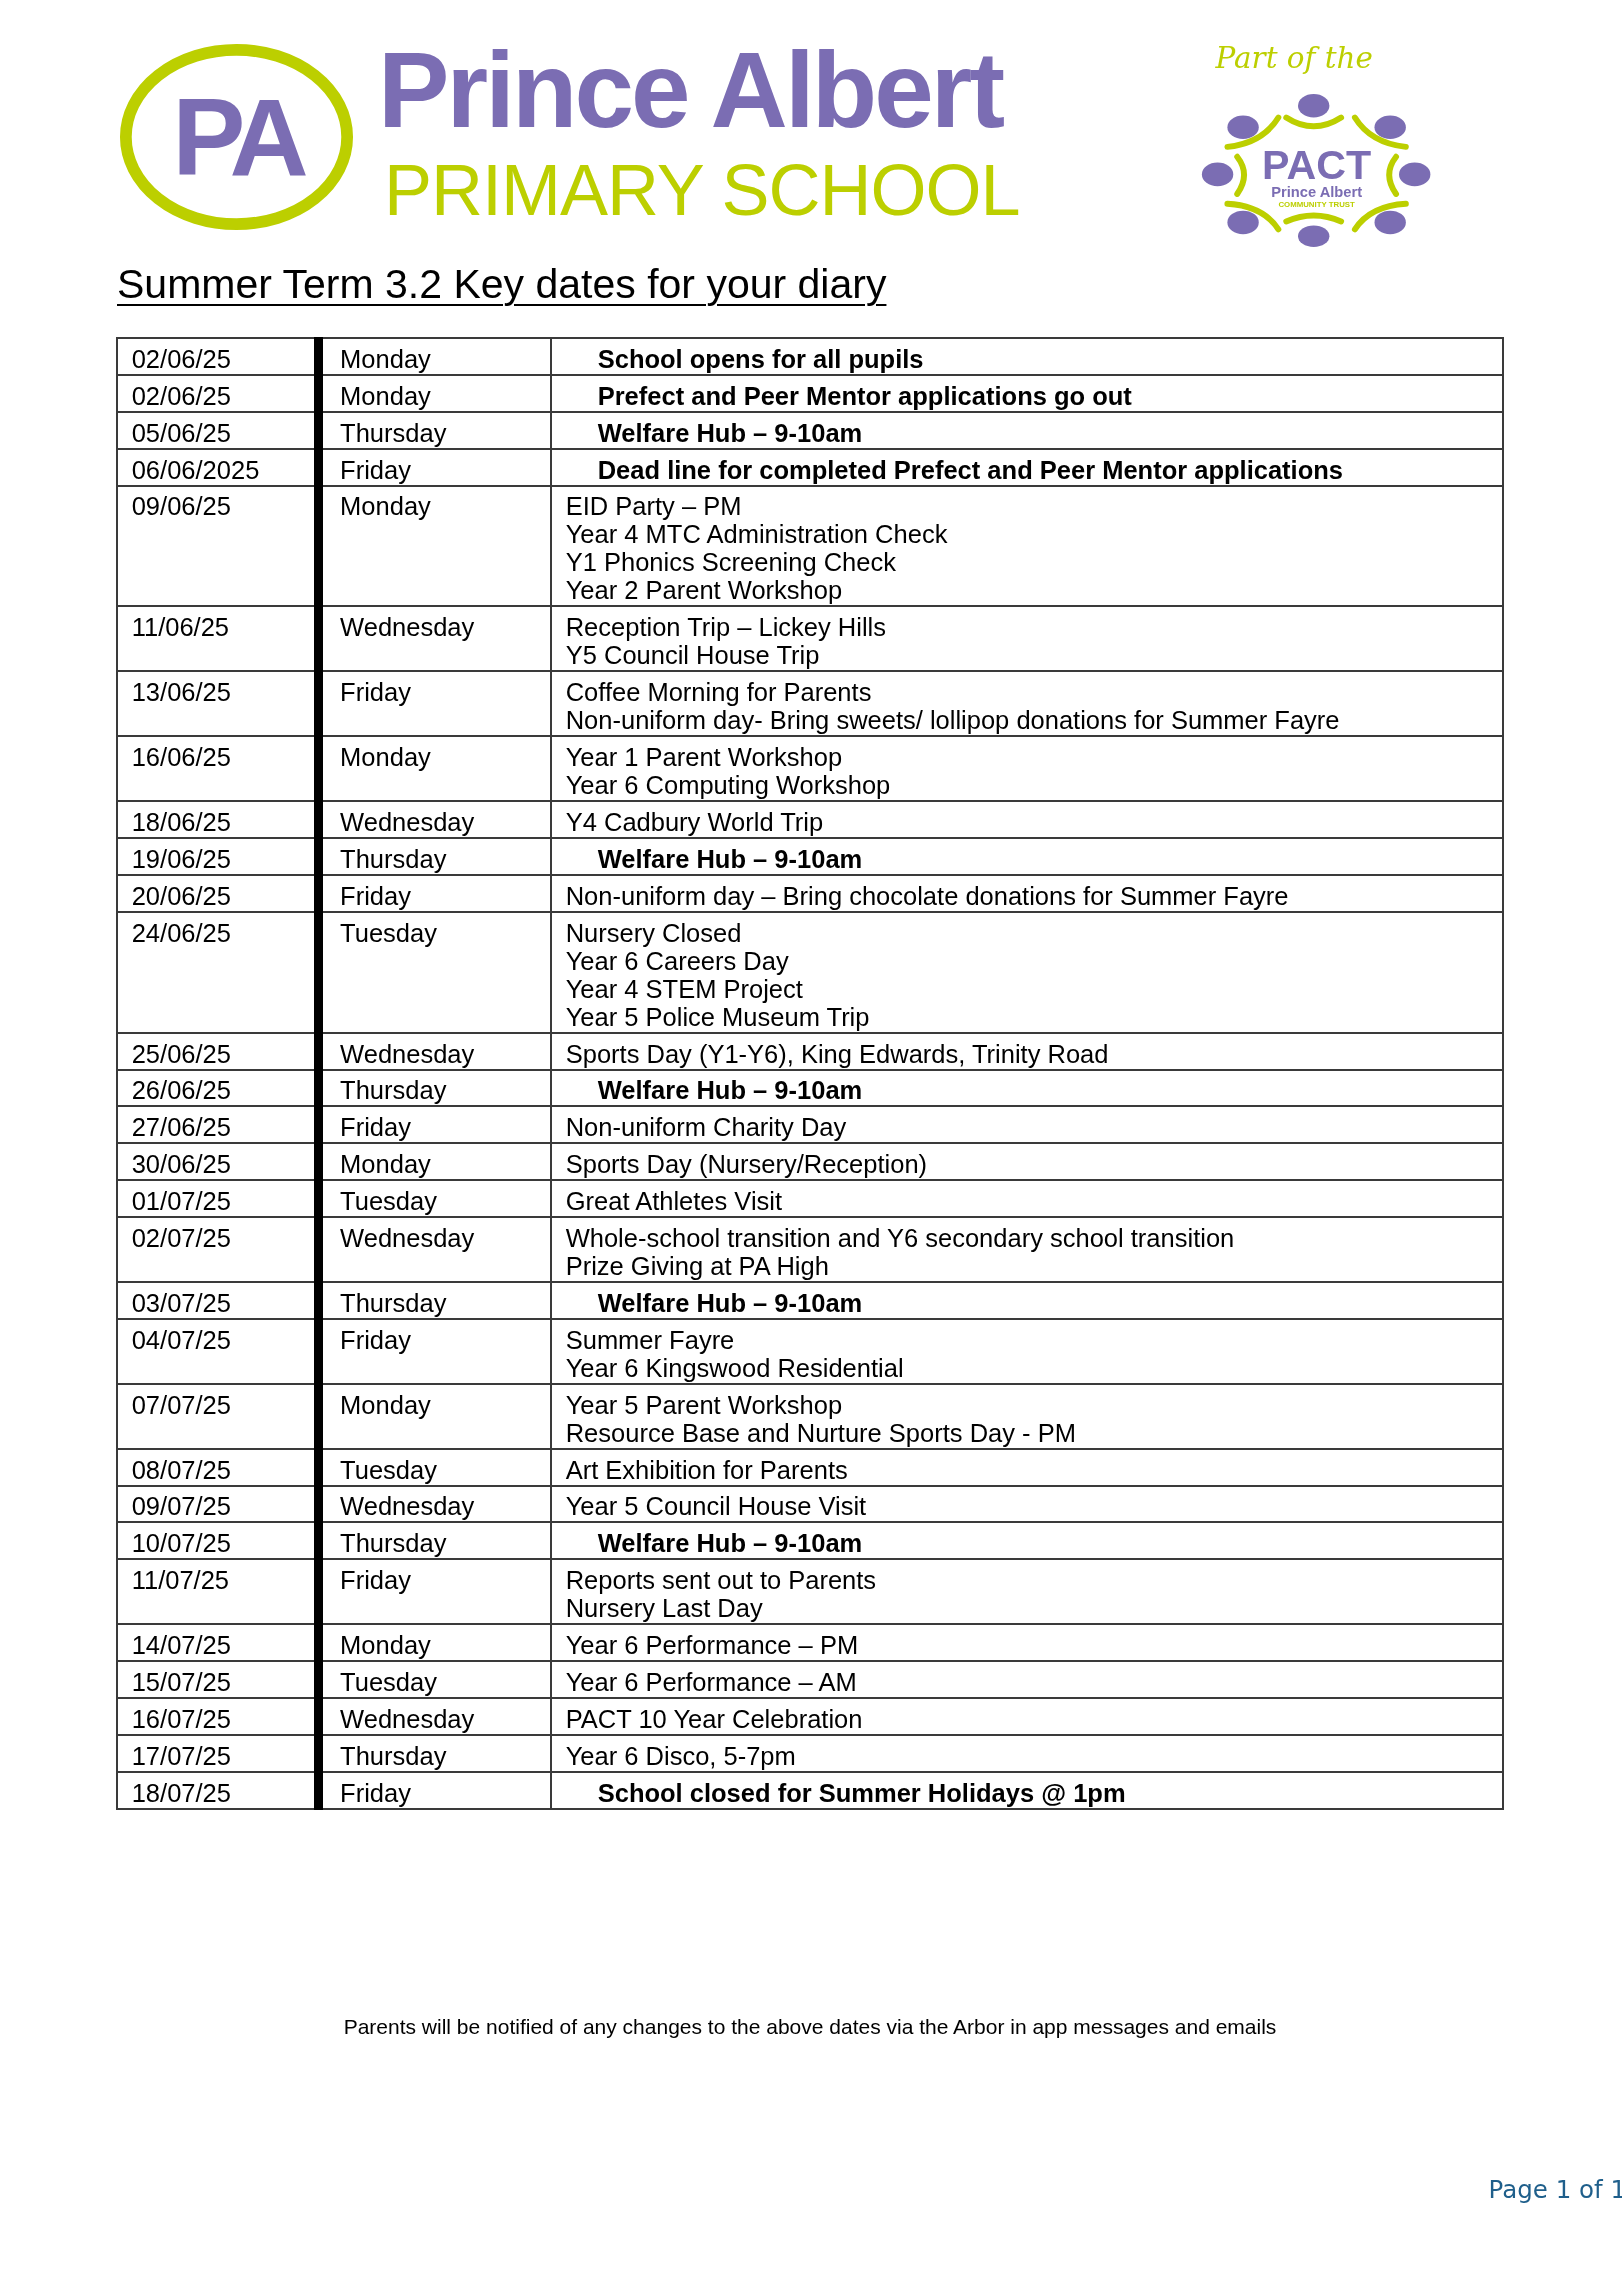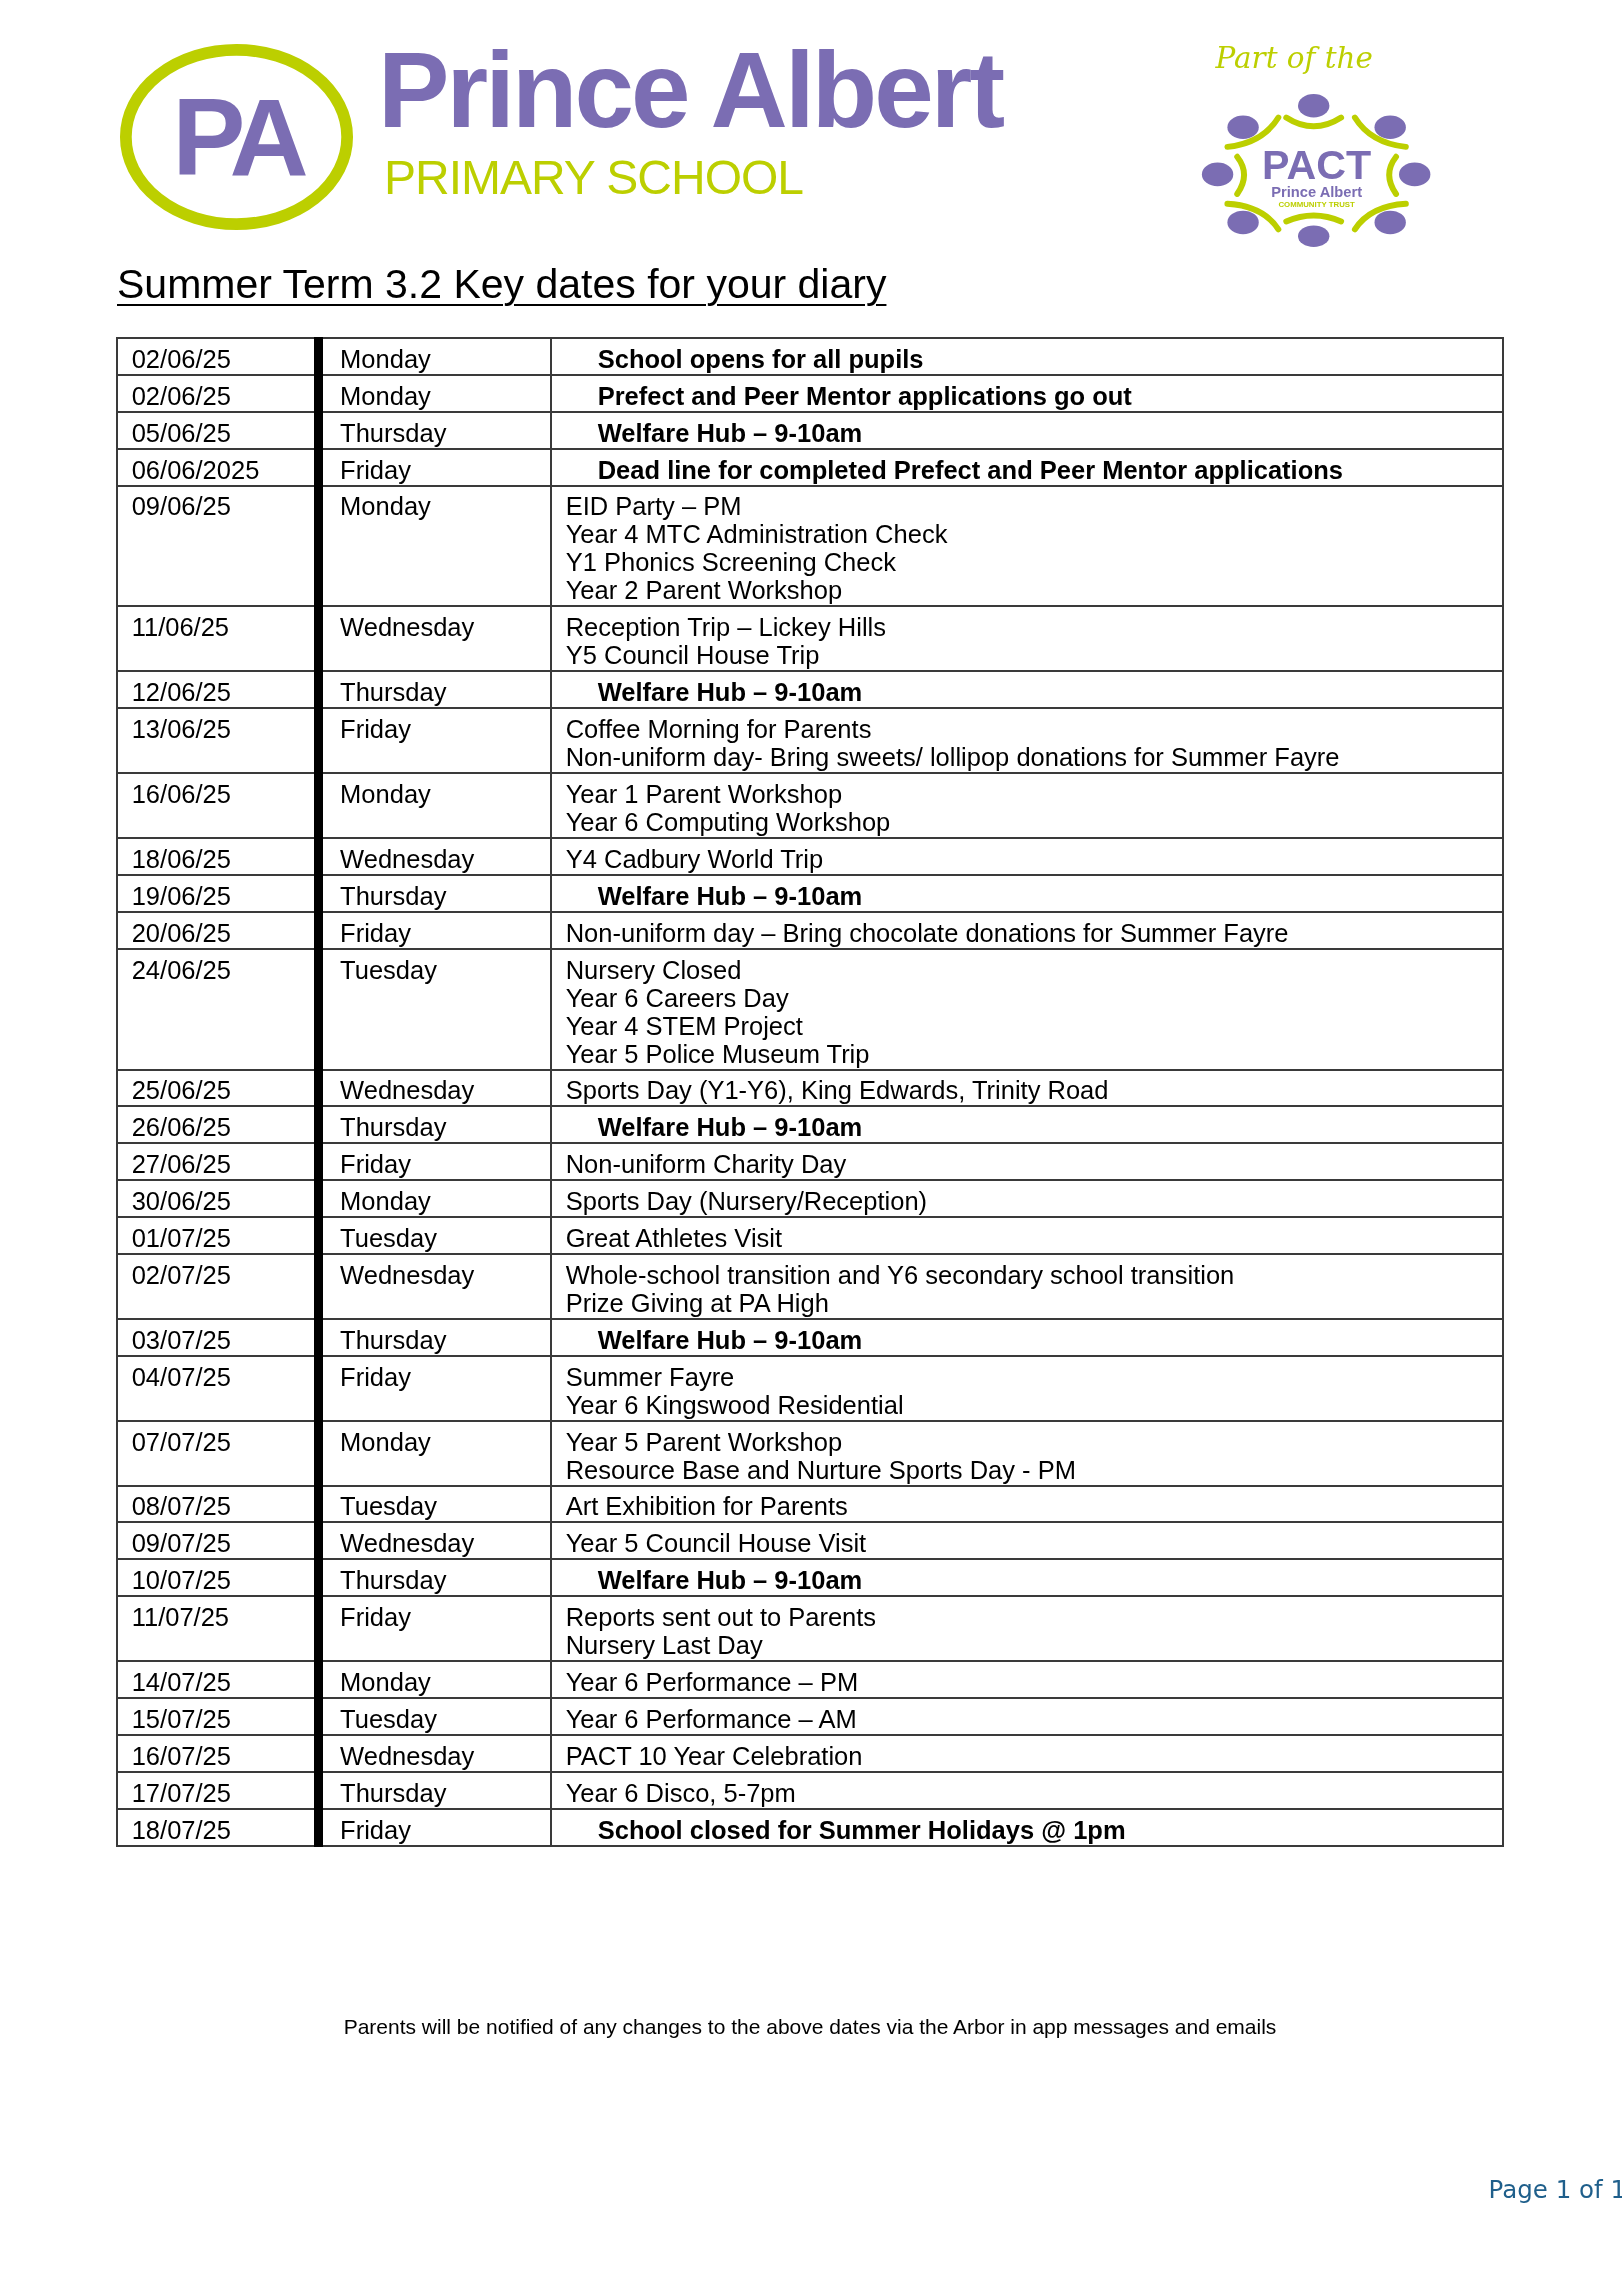--- a/index.html
+++ b/index.html
@@ -4,21 +4,21 @@
 <style>
   html, body { margin: 0; padding: 0; background: #ffffff; }
   body { width: 1622px; height: 2293px; position: relative; overflow: hidden;
          font-family: "Liberation Sans", sans-serif; color: #000; }
 
   
   .pa-logo { position: absolute; left: 118px; top: 43px; width: 237px; height: 188px; }
   .wordmark-top { position: absolute; left: 378px; top: 37px; font-family: "Liberation Sans", sans-serif;
                   font-weight: bold; font-size: 107px; letter-spacing: -2.9px; color: #7b6db3; line-height: 1; white-space: nowrap; }
   .wordmark-bottom { position: absolute; left: 384px; top: 154px; font-family: "Liberation Sans", sans-serif;
-                     font-size: 48px; letter-spacing: -1px; color: #bccf00; line-height: 1; white-space: nowrap; }
+                     font-size: 72px; letter-spacing: -1px; color: #bccf00; line-height: 1; white-space: nowrap; }
   .pact-logo { position: absolute; left: 1196px; top: 37px; width: 255px; height: 211px; }
 
   
   .doc-title { position: absolute; left: 117px; top: 261px; font-size: 41px; line-height: 47px;
                text-decoration: underline; text-decoration-thickness: 2px; text-underline-offset: 5.9px; white-space: nowrap; }
 
   
   .dates-table { position: absolute; left: 116px; top: 337px; width: 1388px;
                  border-collapse: collapse; table-layout: fixed; font-size: 25.5px; }
   .dates-table td { border: 2px solid #3a3a3a; vertical-align: top; padding: 5.9px 0 1px 13.7px;
@@ -119,27 +119,20 @@
       </tr>
       <tr>
         <td class="c-date">11/06/25</td>
         <td class="c-day">Wednesday</td>
         <td class="c-event">
           <span class="event-line">Reception Trip – Lickey Hills</span>
           <span class="event-line">Y5 Council House Trip</span>
         </td>
       </tr>
       <tr>
-        <td class="c-date">12/06/25</td>
-        <td class="c-day">Thursday</td>
-        <td class="c-event">
-          <span class="event-line bold">Welfare Hub – 9-10am</span>
-        </td>
-      </tr>
-      <tr>
         <td class="c-date">13/06/25</td>
         <td class="c-day">Friday</td>
         <td class="c-event">
           <span class="event-line">Coffee Morning for Parents</span>
           <span class="event-line">Non-uniform day- Bring sweets/ lollipop donations for Summer Fayre</span>
         </td>
       </tr>
       <tr>
         <td class="c-date">16/06/25</td>
         <td class="c-day">Monday</td>

